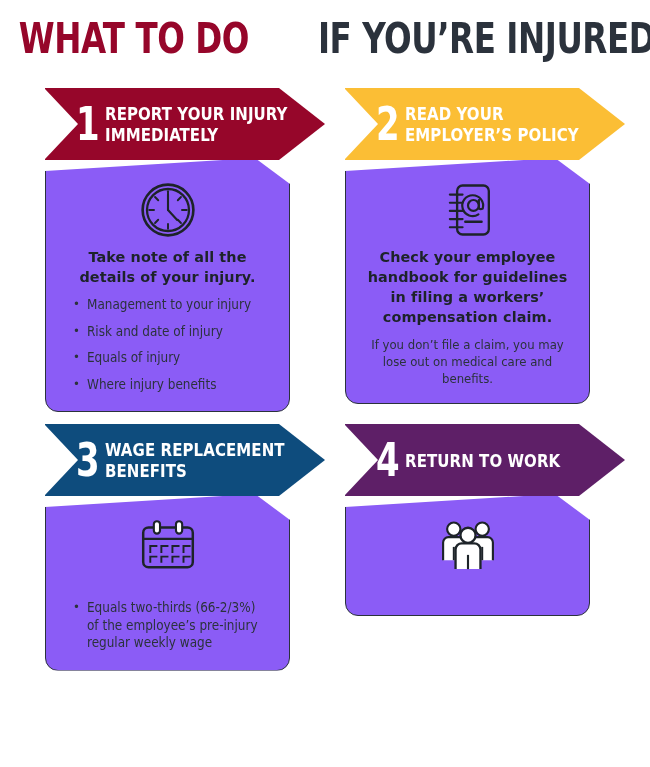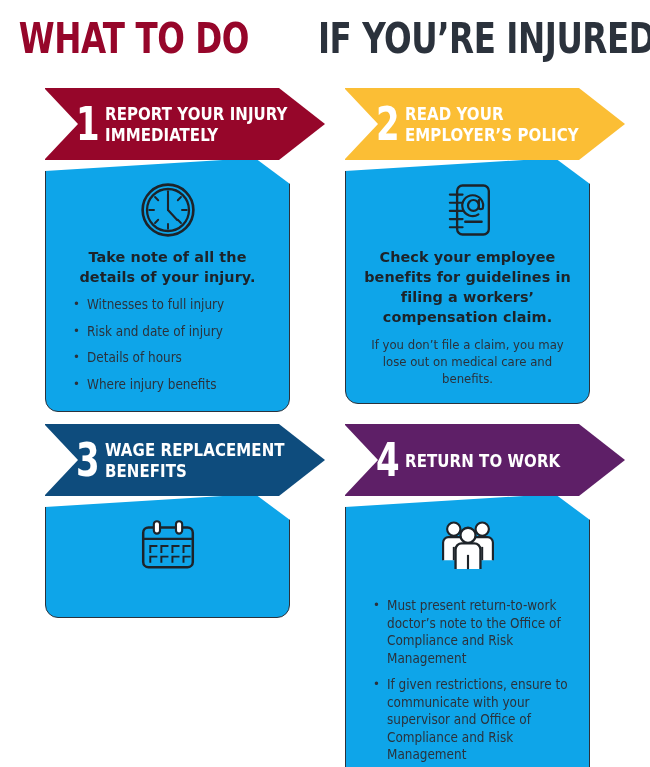--- a/index.html
+++ b/index.html
@@ -107,21 +107,21 @@
     white-space: pre-line;
   }
 
   
   .card {
     position: relative;
     margin-top: -2px;
     width: 245px;
     border: 1.6px solid #2B323C;
     border-radius: 13px;
-    background: #0ea5e9;
+    background: #8b5cf6;
     z-index: 1;
     
     clip-path: polygon(
       0 13px,
       0 13px,
       210px 0,
       245px 26px,
       245px 100%,
       0 100%
     );
@@ -226,23 +226,23 @@
               <line x1="20.8" y1="43.2" x2="17.2" y2="46.8"></line>
             </g>
             <line x1="32" y1="32" x2="32" y2="14.5" stroke="#1D2329" stroke-width="2.4" stroke-linecap="round"></line>
             <line x1="32" y1="32" x2="42.5" y2="43.5" stroke="#1D2329" stroke-width="2.4" stroke-linecap="round"></line>
           </svg>
         </div>
 
         <div class="card-heading">Take note of all the details of your injury.</div>
 
         <ul class="bullets">
-          <li>Witnesses to full injury</li>
+          <li>Management to your injury</li>
           <li>Risk and date of injury</li>
-          <li>Details of hours</li>
+          <li>Equals of injury</li>
           <li>Where injury benefits</li>
         </ul>
       </div>
     </div>
   </div>
 
   <div class="col col-right row-top">
     <div class="banner" style="background:#FBBE35;">
       <div class="banner-notch"></div>
       <div class="banner-num">2</div>
@@ -263,21 +263,21 @@
               <line x1="8" y1="51" x2="22" y2="51"></line>
             </g>
             <g fill="none" stroke="#1D2329" stroke-width="2.4" stroke-linecap="round">
               <circle cx="34" cy="27" r="6"></circle>
               <path d="M40 21 L40 30.5 A4.2 4.2 0 0 0 44.2 30.5 A11.5 11.5 0 1 0 39.5 36.8"></path>
             </g>
             <line x1="25" y1="45" x2="43" y2="45" stroke="#1D2329" stroke-width="2.6" stroke-linecap="round"></line>
           </svg>
         </div>
 
-        <div class="card-heading">Check your employee benefits for guidelines in filing a workers’ compensation claim.</div>
+        <div class="card-heading">Check your employee handbook for guidelines in filing a workers’ compensation claim.</div>
         <div class="card-sub">If you don’t file a claim, you may lose out on medical care and benefits.</div>
       </div>
     </div>
   </div>
 
   <div class="col col-left row-bottom">
     <div class="banner" style="background:#0E4C7D;">
       <div class="banner-notch"></div>
       <div class="banner-num">3</div>
       <div class="banner-label">WAGE REPLACEMENT
@@ -299,20 +299,21 @@
               <path d="M52.5 39 L52.5 31 L60.5 31"></path>
               <path d="M15 50 L15 43 L23 43"></path>
               <path d="M27.5 50 L27.5 43 L35.5 43"></path>
               <path d="M40 50 L40 43 L48 43"></path>
               <path d="M52.5 50 L52.5 43 L60.5 43"></path>
             </g>
           </svg>
         </div>
 
         <ul class="bullets">
+          <li>Equals two-thirds (66-2/3%) of the employee’s pre-injury regular weekly wage</li>
         </ul>
       </div>
     </div>
   </div>
 
   <div class="col col-right row-bottom">
     <div class="banner" style="background:#5E1F67;">
       <div class="banner-notch"></div>
       <div class="banner-num">4</div>
       <div class="banner-label">RETURN TO WORK</div>
@@ -330,21 +331,17 @@
             <circle cx="52" cy="13" r="7.5" fill="#fff" stroke="#1D2329" stroke-width="2.4"></circle>
             <path d="M40 48 L40 28 A6 6 0 0 1 46 22 L58 22 A6 6 0 0 1 64 28 L64 48" fill="#fff" stroke="#1D2329" stroke-width="2.4" stroke-linejoin="round"></path>
             <line x1="52" y1="33" x2="52" y2="48" stroke="#1D2329" stroke-width="2.2"></line>
 
             <circle cx="36" cy="20" r="8.5" fill="#fff" stroke="#1D2329" stroke-width="2.6"></circle>
             <path d="M22 58 L22 36 A7 7 0 0 1 29 29 L43 29 A7 7 0 0 1 50 36 L50 58" fill="#fff" stroke="#1D2329" stroke-width="2.6" stroke-linejoin="round"></path>
             <line x1="36" y1="42" x2="36" y2="58" stroke="#1D2329" stroke-width="2.4"></line>
           </svg>
         </div>
 
-        <ul class="bullets">
-          <li>Must present return-to-work doctor’s note to the Office of Compliance and Risk Management</li>
-          <li>If given restrictions, ensure to communicate with your supervisor and Office of Compliance and Risk Management</li>
-        </ul>
       </div>
     </div>
   </div>
 
 </div>
 
 </body></html>

